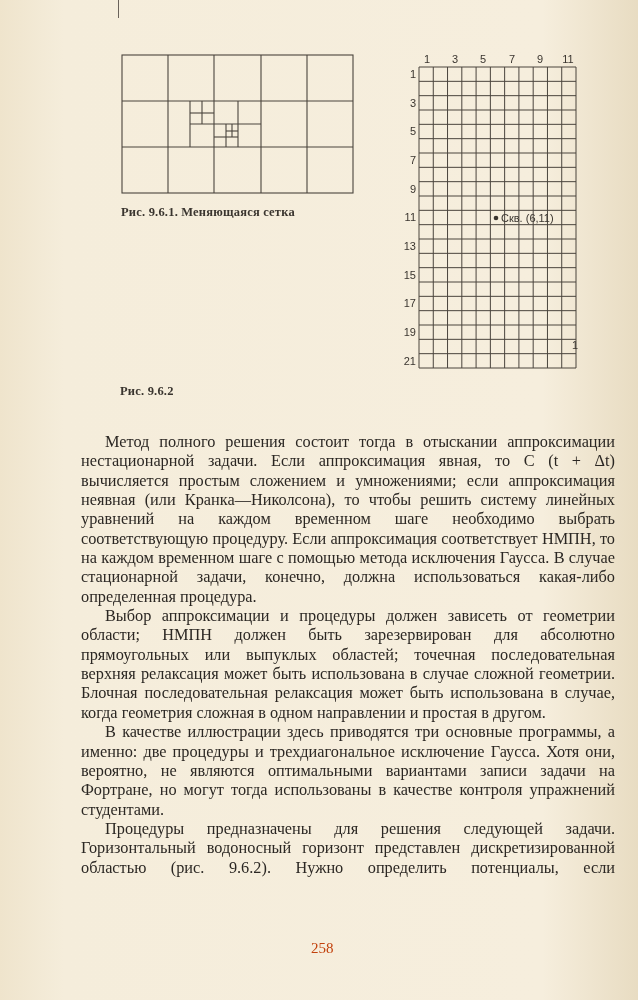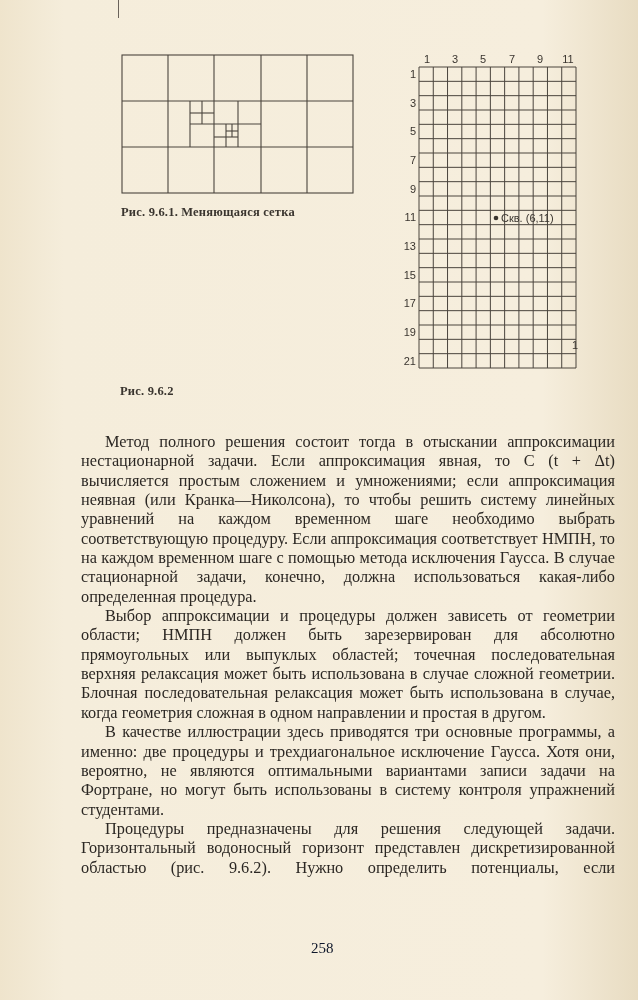--- a/index.html
+++ b/index.html
@@ -19,21 +19,21 @@
     letter-spacing:0.2px; white-space:nowrap;font-weight:bold;
   }
   .body-text {
     position:absolute; left:81px; top:393px; width:534px;
     font-family:"Liberation Serif", serif; font-size:16.3px; line-height:19.35px;
     color:#2b2723; text-align:justify;margin-top:39px;
   }
   .body-text p { margin:0; text-indent:24px; }
   .page-number {
     position:absolute; left:311px; top:940px; font-family:"Liberation Serif", serif;
-    font-size:15px; color:#0f172a;
+    font-size:15px; color:#c2410c;
   }
   .tick { font-family:"Liberation Sans", sans-serif; font-size:11px; fill:#3a352f; }
   .well-label { font-family:"Liberation Sans", sans-serif; font-size:11px; fill:#3a352f; }
   .margin-mark { position:absolute; left:118px; top:0; width:1px; height:18px; background:#6a625a; }
 </style>
 </head>
 <body>
 
 <div class="page-tint"></div>
 <div class="margin-mark"></div>
@@ -124,17 +124,17 @@
     <text class="tick" x="575" y="349" text-anchor="middle">1</text>
   </g>
 </svg>
 
 <div class="caption" style="left:121px; top:205px;">Рис. 9.6.1. Меняющаяся   сетка</div>
 <div class="caption" style="left:120px; top:345px;margin-top:39px;">Рис. 9.6.2</div>
 
 <div class="body-text">
   <p>Метод полного решения состоит тогда в отыскании аппроксимации нестационарной задачи. Если аппроксимация явная, то C (t + Δt) вычисляется простым сложением и умножениями; если аппроксимация неявная (или Кранка—Николсона), то чтобы решить систему линейных уравнений на каждом временном шаге необходимо выбрать соответствующую процедуру. Если аппроксимация соответствует НМПН, то на каждом временном шаге с помощью метода исключения Гаусса. В случае стационарной задачи, конечно, должна использоваться какая-либо определенная процедура.</p>
   <p>Выбор аппроксимации и процедуры должен зависеть от геометрии области; НМПН должен быть зарезервирован для абсолютно прямоугольных или выпуклых областей; точечная последовательная верхняя релаксация может быть использована в случае сложной геометрии. Блочная последовательная релаксация может быть использована в случае, когда геометрия сложная в одном направлении и простая в другом.</p>
-  <p>В качестве иллюстрации здесь приводятся три основные программы, а именно: две процедуры и трехдиагональное исключение Гаусса. Хотя они, вероятно, не являются оптимальными вариантами записи задачи на Фортране, но могут быть использованы в систему контроля упражнений студентами.</p>
+  <p>В качестве иллюстрации здесь приводятся три основные программы, а именно: две процедуры и трехдиагональное исключение Гаусса. Хотя они, вероятно, не являются оптимальными вариантами записи задачи на Фортране, но могут тогда использованы в качестве контроля упражнений студентами.</p>
   <p style="text-align-last:justify;">Процедуры предназначены для решения следующей задачи. Горизонтальный водоносный горизонт представлен дискретизированной областью (рис. 9.6.2). Нужно определить потенциалы, если</p>
 </div>
 
 <div class="page-number">258</div>
 
 </body></html>

